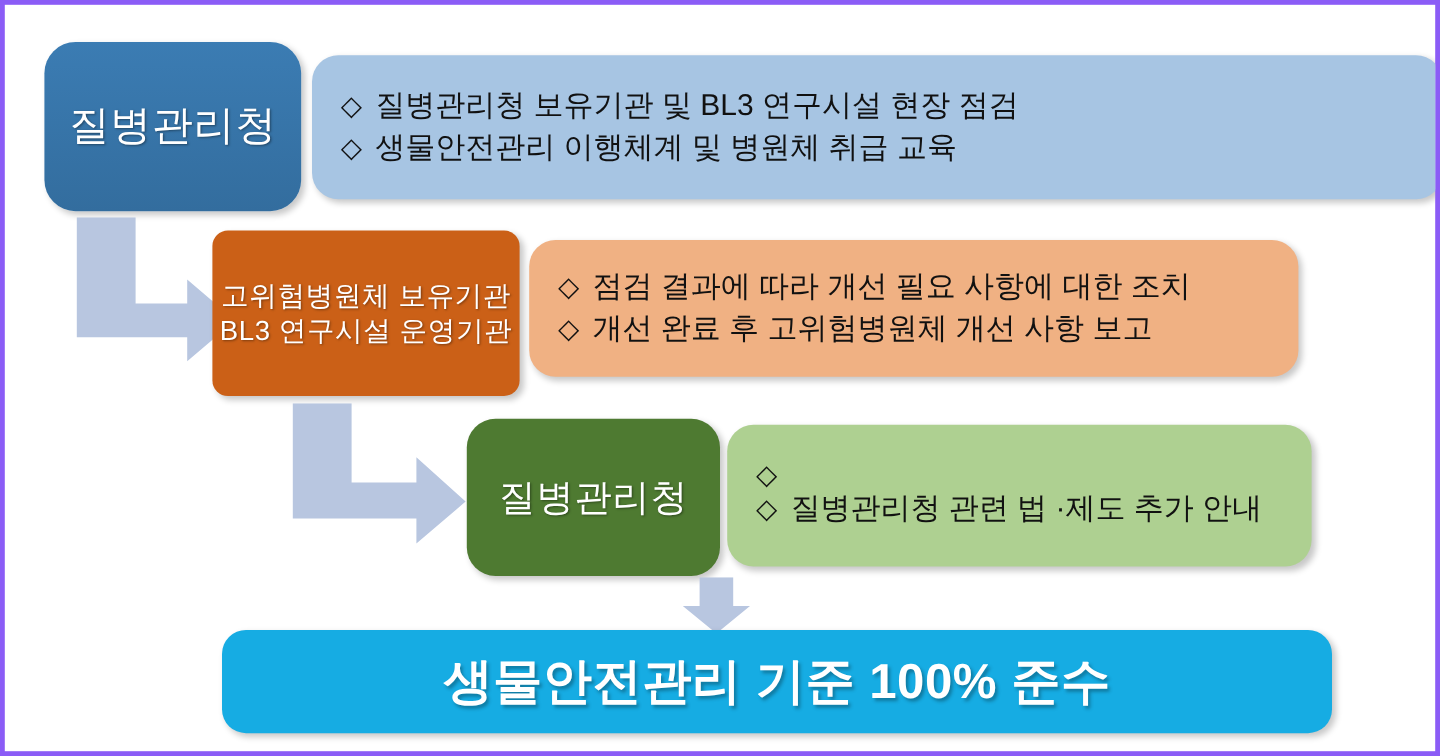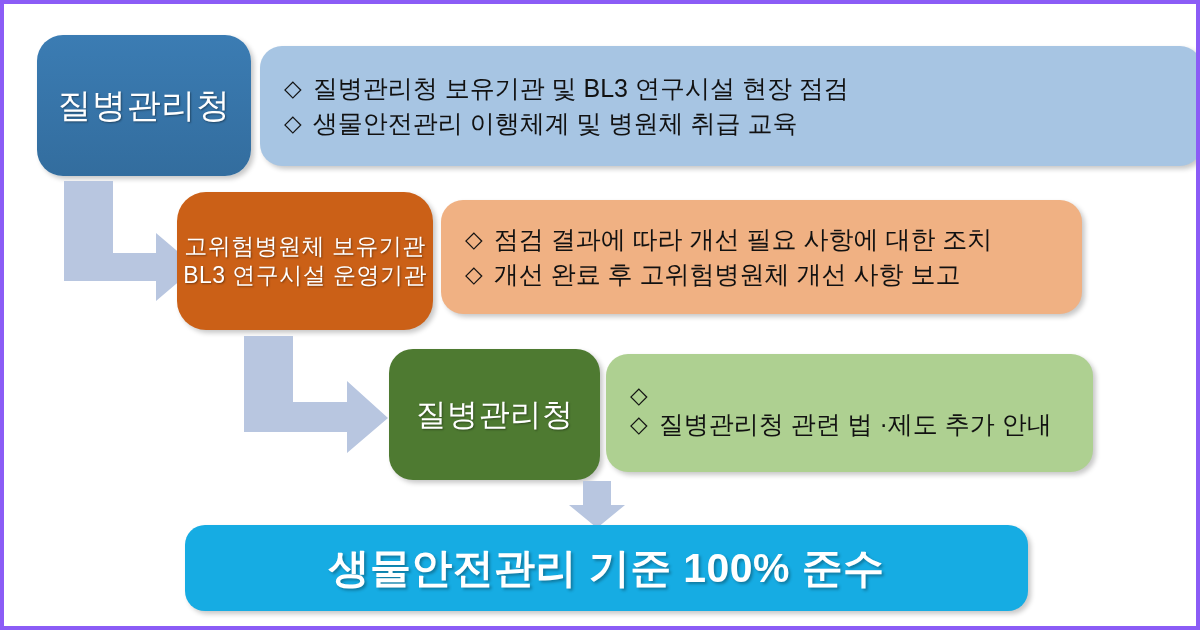--- a/index.html
+++ b/index.html
@@ -73,21 +73,21 @@
   #detail-blue {
     left: 256px; top: 42px; width: 942px; height: 120px;
     background: #a7c5e3;
     border-radius: 22px;
   }
 
   
   #org-orange {
     left: 173px; top: 188px; width: 256px; height: 138px;
     background: #cb6017;
-    border-radius: 29px;
+    border-radius: 13px;
   }
   #org-orange .actor-label { font-size: 23px; }
 
   #detail-orange {
     left: 437px; top: 196px; width: 641px; height: 114px;
     background: #f0b183;
     border-radius: 22px;
   }
 
   
@@ -99,21 +99,21 @@
   #org-green .actor-label { font-size: 31px; }
 
   #detail-green {
     left: 602px; top: 350px; width: 487px; height: 118px;
     background: #aed091;
     border-radius: 22px;
   }
 
   
   #result-banner {
-    left: 181px; top: 521px; width: 843px; height: 86px;
+    left: 181px; top: 521px; width: 925px; height: 86px;
     background: #16ace3;
     border-radius: 20px;
     align-items: center;
     justify-content: center;
   }
   #result-banner .banner-text {
     color: #ffffff;
     font-size: 41px;
     font-weight: bold;
     letter-spacing: 0.01em;

